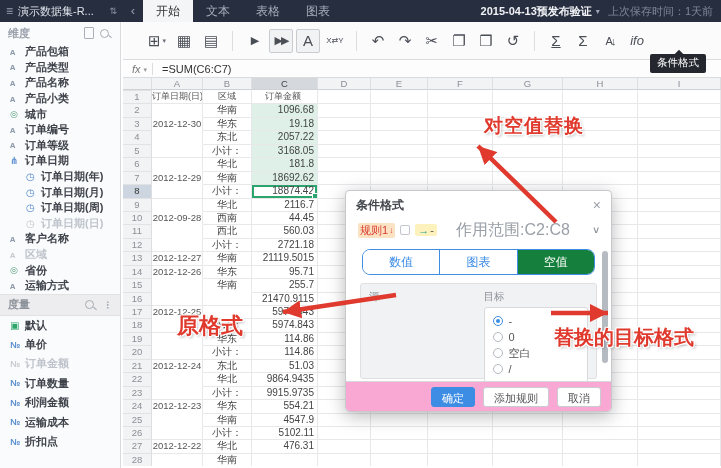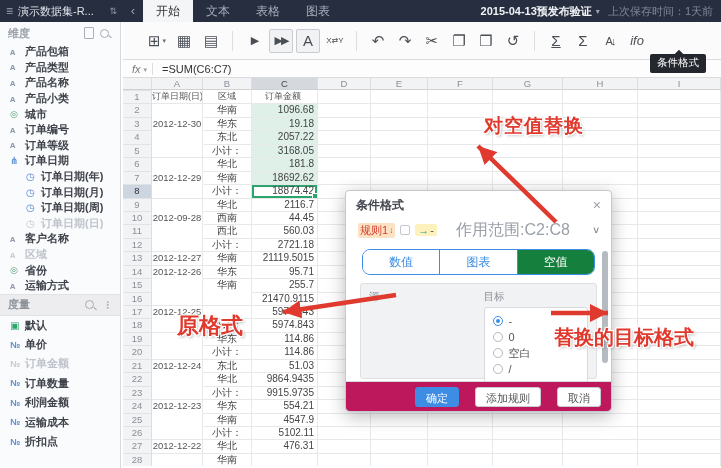--- a/index.html
+++ b/index.html
@@ -100,21 +100,21 @@
   .panel{flex:1;display:flex;flex-direction:column;min-width:0;}
   .panel-label{font-size:10.5px;color:#8d939b;margin-bottom:3px;}
   .panel-box{flex:1;background:#fff;border:1px solid #d8dadd;border-radius:3px;padding:5px 8px;}
   .opt{display:flex;align-items:center;gap:6px;height:16px;font-size:11px;color:#555;}
   .cbx{width:10px;height:10px;border:1px solid #9aa0a8;border-radius:2px;background:#fff;position:relative;box-sizing:border-box;flex:none;}
   .cbx.checked::after{content:"\2714";position:absolute;top:-3px;left:0;font-size:9px;color:#333;}
   .rdo{width:10px;height:10px;border:1px solid #b4b9c0;border-radius:50%;background:#fff;position:relative;box-sizing:border-box;flex:none;}
   .rdo.sel{border-color:#3d8de5;}
   .rdo.sel::after{content:"";position:absolute;left:2px;top:2px;width:4px;height:4px;border-radius:50%;background:#3d8de5;}
   .dlg-scroll{position:absolute;right:3px;top:60px;width:6px;height:112px;background:#b6bbc2;border-radius:3px;}
-  .dlg-foot{position:absolute;left:0;right:0;bottom:0;height:30px;background:#be185d;border-top:1px solid #d6d8da;border-radius:0 0 4px 4px;display:flex;align-items:center;justify-content:flex-end;gap:16px;padding:0 10px;box-sizing:border-box;}
+  .dlg-foot{position:absolute;left:0;right:0;bottom:0;height:30px;background:#f9a8d4;border-top:1px solid #d6d8da;border-radius:0 0 4px 4px;display:flex;align-items:center;justify-content:flex-end;gap:8px;padding:0 10px;box-sizing:border-box;}
   .btn{height:20px;line-height:20px;padding:0 10px;font-size:11px;border-radius:3px;background:#fff;border:1px solid #c9ccd0;color:#555;box-sizing:border-box;}
   .btn.primary{background:#3d8de5;border-color:#3d8de5;color:#fff;}
 
   
   #tooltip{position:absolute;left:650px;top:54px;background:#24272e;color:#fff;font-size:10.5px;padding:2px 7px 3px;border-radius:2px;z-index:20;white-space:nowrap;}
   .tt-caret{position:absolute;top:-3px;left:26px;width:6px;height:6px;background:#24272e;transform:rotate(45deg);}
 
   
   #arrows{position:absolute;left:0;top:0;z-index:30;pointer-events:none;}
   .ann{position:absolute;color:#e0392d;font-weight:bold;z-index:31;white-space:nowrap;

